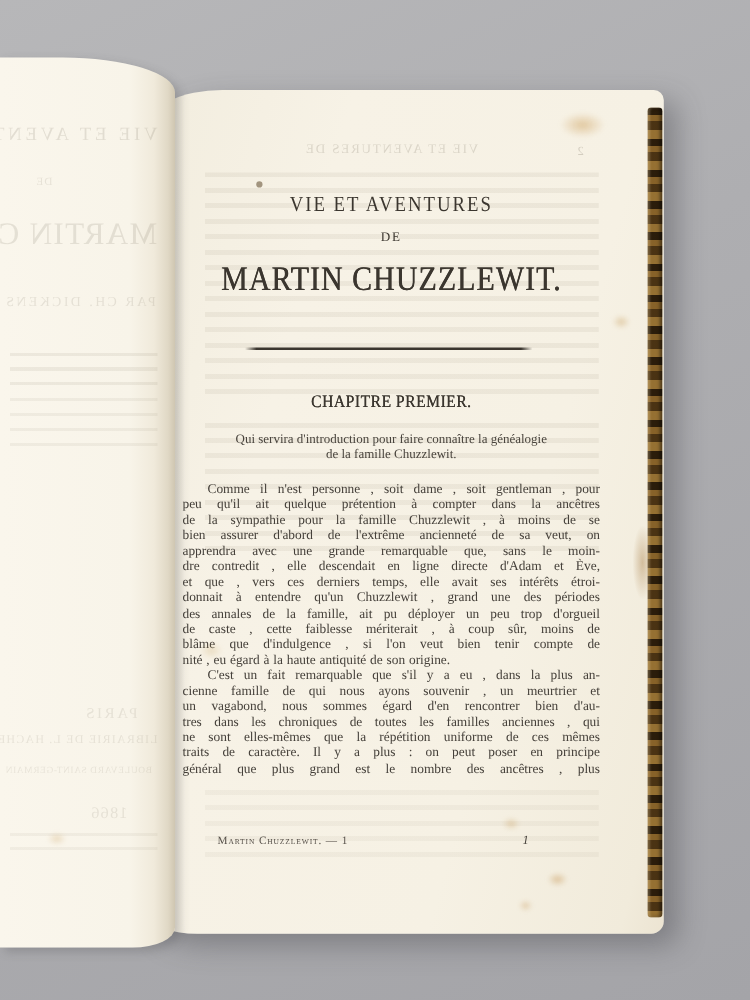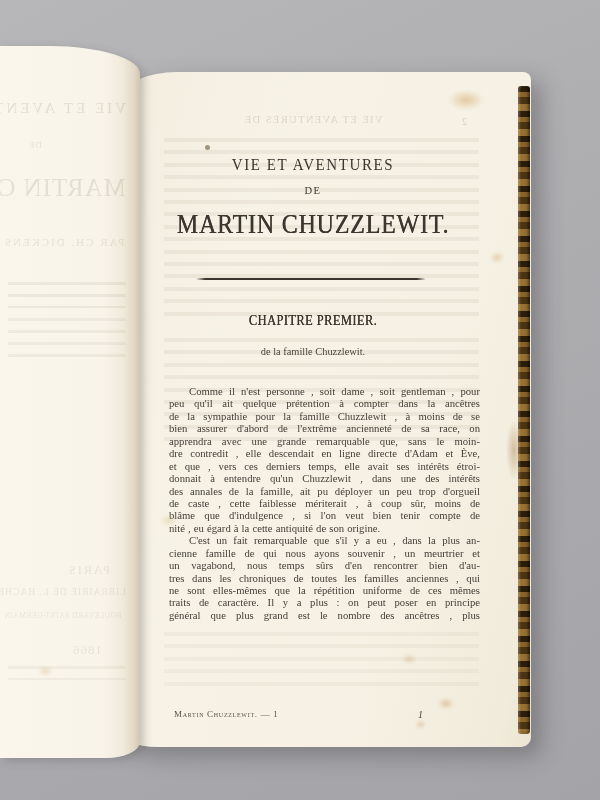--- a/index.html
+++ b/index.html
@@ -81,24 +81,24 @@
   .title-1{top:84px;font-size:15px;letter-spacing:1.6px;transform:scaleY(1.15);}
   .title-2{top:113px;font-size:10.5px;letter-spacing:1.5px;}
   .title-3{top:139px;font-size:24px;letter-spacing:.8px;transform:scaleY(1.15);text-shadow:.3px 0 currentColor;}
   .rule{position:absolute;top:206px;left:50px;width:230px;height:2px;
     background:linear-gradient(to right,rgba(59,54,47,0),#3b362f 4%,#3b362f 96%,rgba(59,54,47,0));}
   .chapter-h{top:242px;font-size:12.5px;letter-spacing:.4px;transform:scaleY(1.12);text-shadow:.2px 0 currentColor;}
   .subtitle{position:absolute;top:274px;left:0;width:100%;text-align:center;
     font-size:10.4px;line-height:11.6px;color:#49443d;}
   .body-block{position:absolute;top:313px;left:0;width:334px;
     font-size:10.7px;line-height:12.45px;color:#45403a;}
-  .bline{height:12.45px;overflow:hidden;text-align:justify;text-align-last:justify;word-spacing:.4px;margin-left:23px;}
+  .bline{height:12.45px;overflow:hidden;text-align:justify;text-align-last:justify;word-spacing:.4px;}
   .para.no-jlast .bline:last-child{text-align-last:left;}
   .bline.ind{text-indent:20px;}
-  .footer{position:absolute;top:595px;left:0;width:100%;height:14px;margin-top:42px;}
+  .footer{position:absolute;top:595px;left:0;width:100%;height:14px;}
   .signature{position:absolute;left:28px;top:0;font-variant:small-caps;
     font-size:9px;letter-spacing:.7px;color:#565049;}
   .folio{position:absolute;left:272px;top:0;font-size:10px;font-style:italic;color:#4a453e;}
 </style>
 </head>
 <body>
 
 <div class="scene">
 
   <div class="page-left">
@@ -130,42 +130,43 @@
 
       <div class="t-line title-1">VIE ET AVENTURES</div>
       <div class="t-line title-2">DE</div>
       <div class="t-line title-3">MARTIN CHUZZLEWIT.</div>
 
       <div class="rule"></div>
 
       <div class="t-line chapter-h">CHAPITRE PREMIER.</div>
 
       <div class="subtitle">
+        <div>Qui servira d'introduction pour faire connaître la généalogie</div>
         <div>de la famille Chuzzlewit.</div>
       </div>
 
       <div class="body-block" id="body-block">
           <div class="para no-jlast">
             <div class="bline ind">Comme il n'est personne , soit dame , soit gentleman , pour</div>
             <div class="bline">peu qu'il ait quelque prétention à compter dans la ancêtres</div>
             <div class="bline">de la sympathie pour la famille Chuzzlewit , à moins de se</div>
-            <div class="bline">bien assurer d'abord de l'extrême ancienneté de sa race, on</div>
+            <div class="bline">bien assurer d'abord de l'extrême ancienneté de sa veut, on</div>
             <div class="bline">apprendra avec une grande remarquable que, sans le moin-</div>
             <div class="bline">dre contredit , elle descendait en ligne directe d'Adam et Ève,</div>
             <div class="bline">et que , vers ces derniers temps, elle avait ses intérêts étroi-</div>
-            <div class="bline">donnait à entendre qu'un Chuzzlewit , dans une des intérêts</div>
+            <div class="bline">donnait à entendre qu'un Chuzzlewit , grand une des périodes</div>
             <div class="bline">des annales de la famille, ait pu déployer un peu trop d'orgueil</div>
             <div class="bline">de caste , cette faiblesse mériterait , à coup sûr, moins de</div>
             <div class="bline">blâme que d'indulgence , si l'on veut bien tenir compte de</div>
-            <div class="bline">nité , eu égard à la cette antiquité de son origine.</div>
+            <div class="bline">nité , eu égard à la haute antiquité de son origine.</div>
           </div>
           <div class="para">
             <div class="bline ind">C'est un fait remarquable que s'il y a eu , dans la plus an-</div>
             <div class="bline">cienne famille de qui nous ayons souvenir , un meurtrier et</div>
-            <div class="bline">un vagabond, nous temps sûrs d'en rencontrer bien d'au-</div>
+            <div class="bline">un vagabond, nous sommes égard d'en rencontrer bien d'au-</div>
             <div class="bline">tres dans les chroniques de toutes les familles anciennes , qui</div>
             <div class="bline">ne sont elles-mêmes que la répétition uniforme de ces mêmes</div>
             <div class="bline">traits de caractère. Il y a plus : on peut poser en principe</div>
             <div class="bline">général que plus grand est le nombre des ancêtres , plus</div>
           </div>
         </div>
 
       <div class="footer">
         <span class="signature">Martin Chuzzlewit. — 1</span>
         <span class="folio">1</span>

